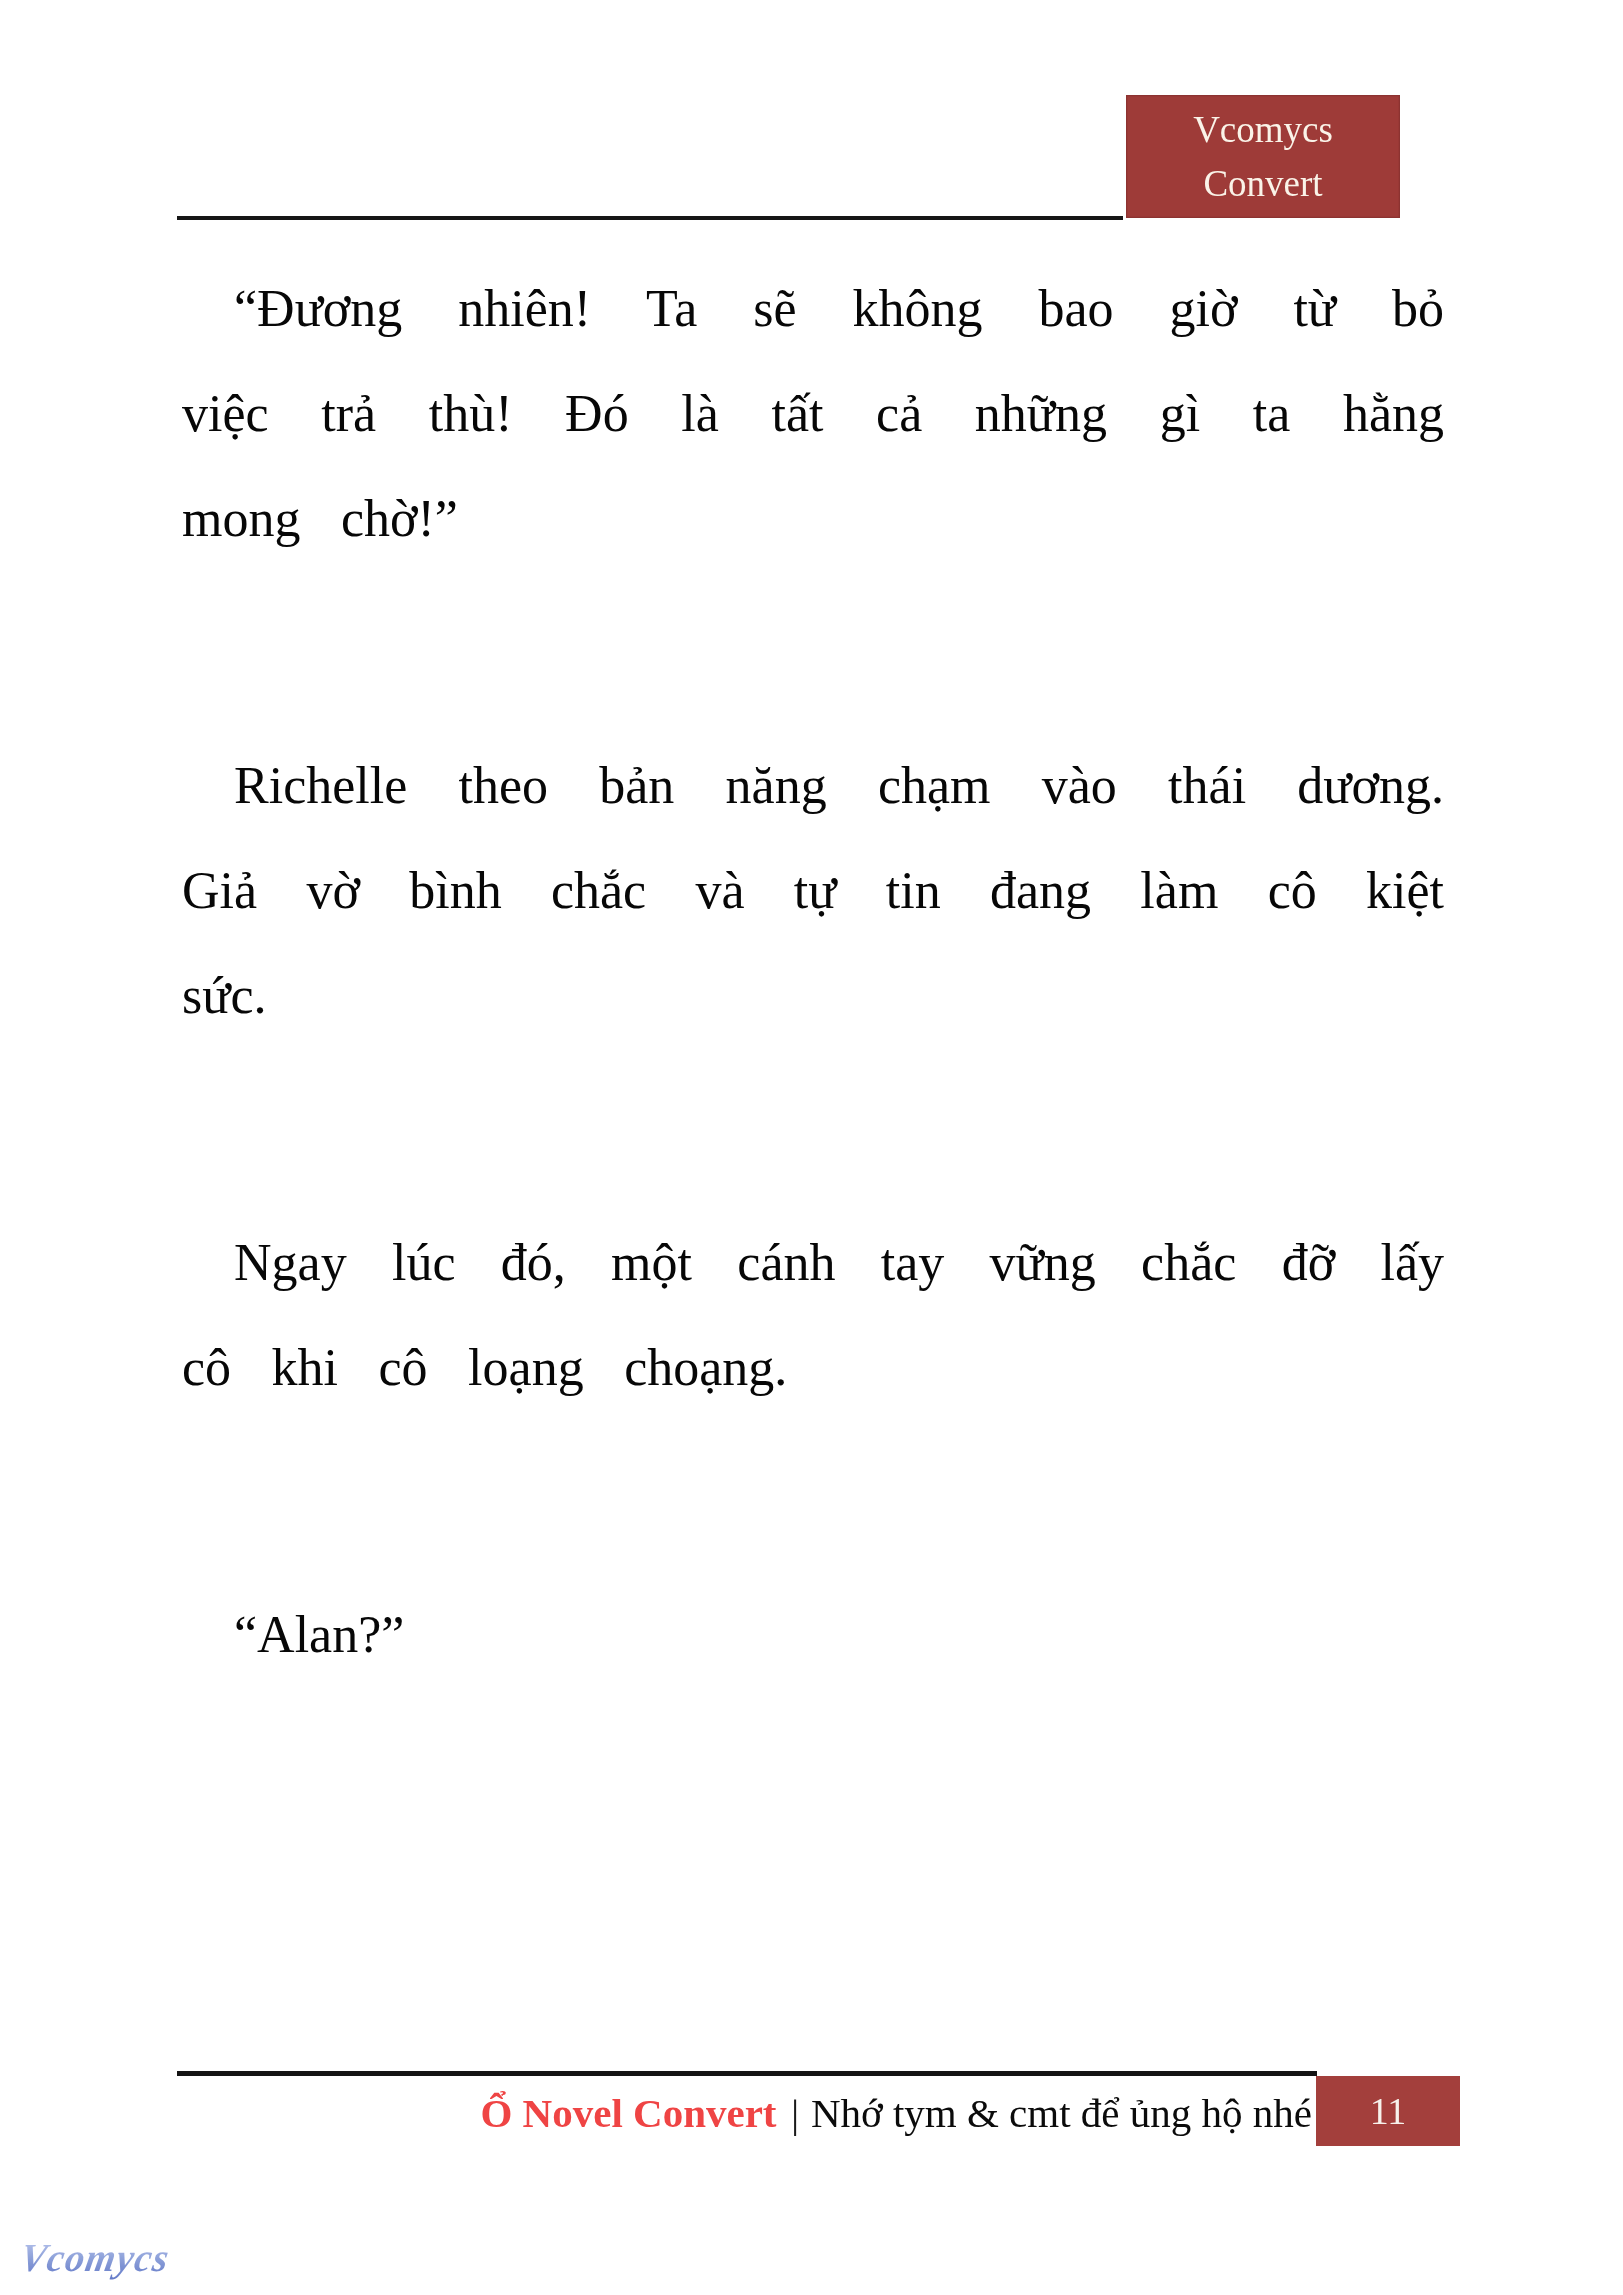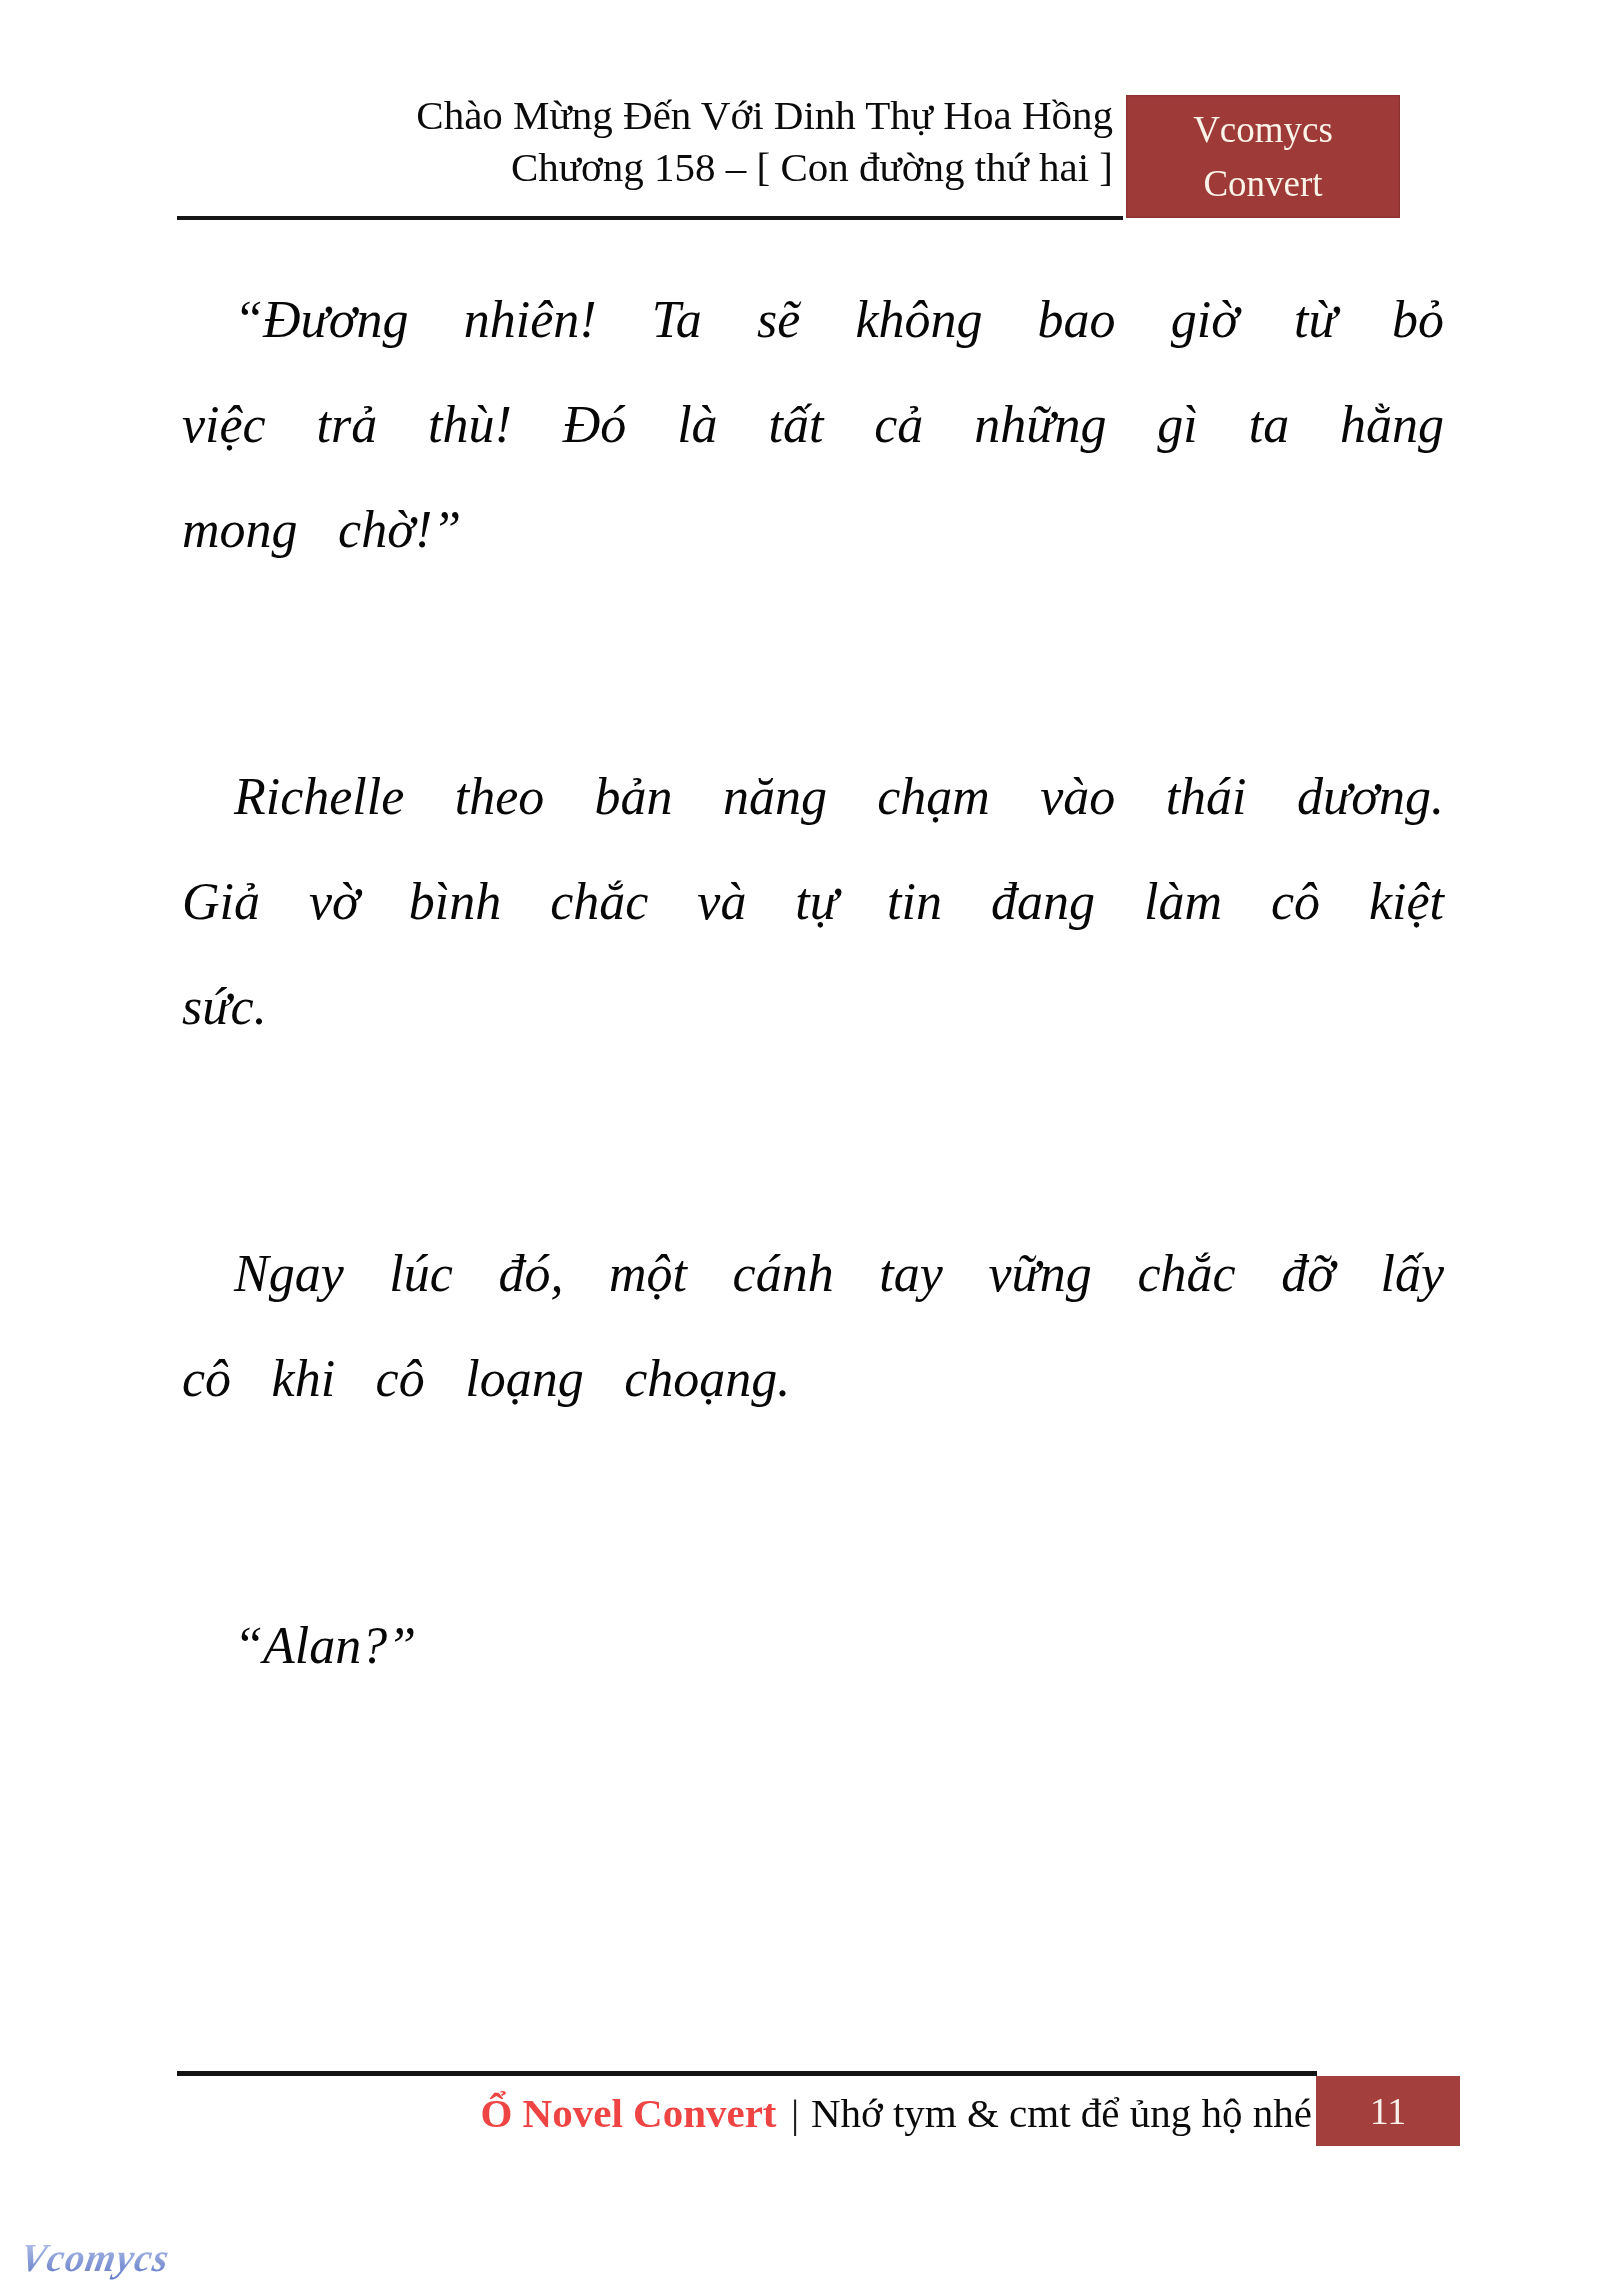--- a/index.html
+++ b/index.html
@@ -51,23 +51,22 @@
     color: #faf3e8;
     font-size: 37px;
     line-height: 54px;
     text-align: center;
   }
 
   
   .body-text {
     position: absolute;
     left: 182px;
-    top: 267px;
+    top: 256px;
     width: 1262px;
-    font-style: italic;
   }
   .body-text p {
     margin: 0 0 162px 0;
     font-size: 52px;
     line-height: 105px;
     text-align: justify;
     text-indent: 52px;
     word-spacing: 27.5px;
     color: #070707;
   }
@@ -132,24 +131,20 @@
     color: #8ea2d6;
     -webkit-text-fill-color: transparent;
     white-space: nowrap;
   }
 </style>
 </head>
 <body>
 
 <div class="page">
 
-  <div class="header-titles">
-    <div>Chào Mừng Đến Với Dinh Thự Hoa Hồng</div>
-    <div>Chương 158 – [ Con đường thứ hai ]</div>
-  </div>
 
   <div class="brand-box">
     <div>Vcomycs</div>
     <div>Convert</div>
   </div>
 
   <div class="header-rule"></div>
 
   <div class="body-text">
     <p>“Đương nhiên! Ta sẽ không bao giờ từ bỏ việc trả thù! Đó là tất cả những gì ta hằng mong chờ!”</p>

